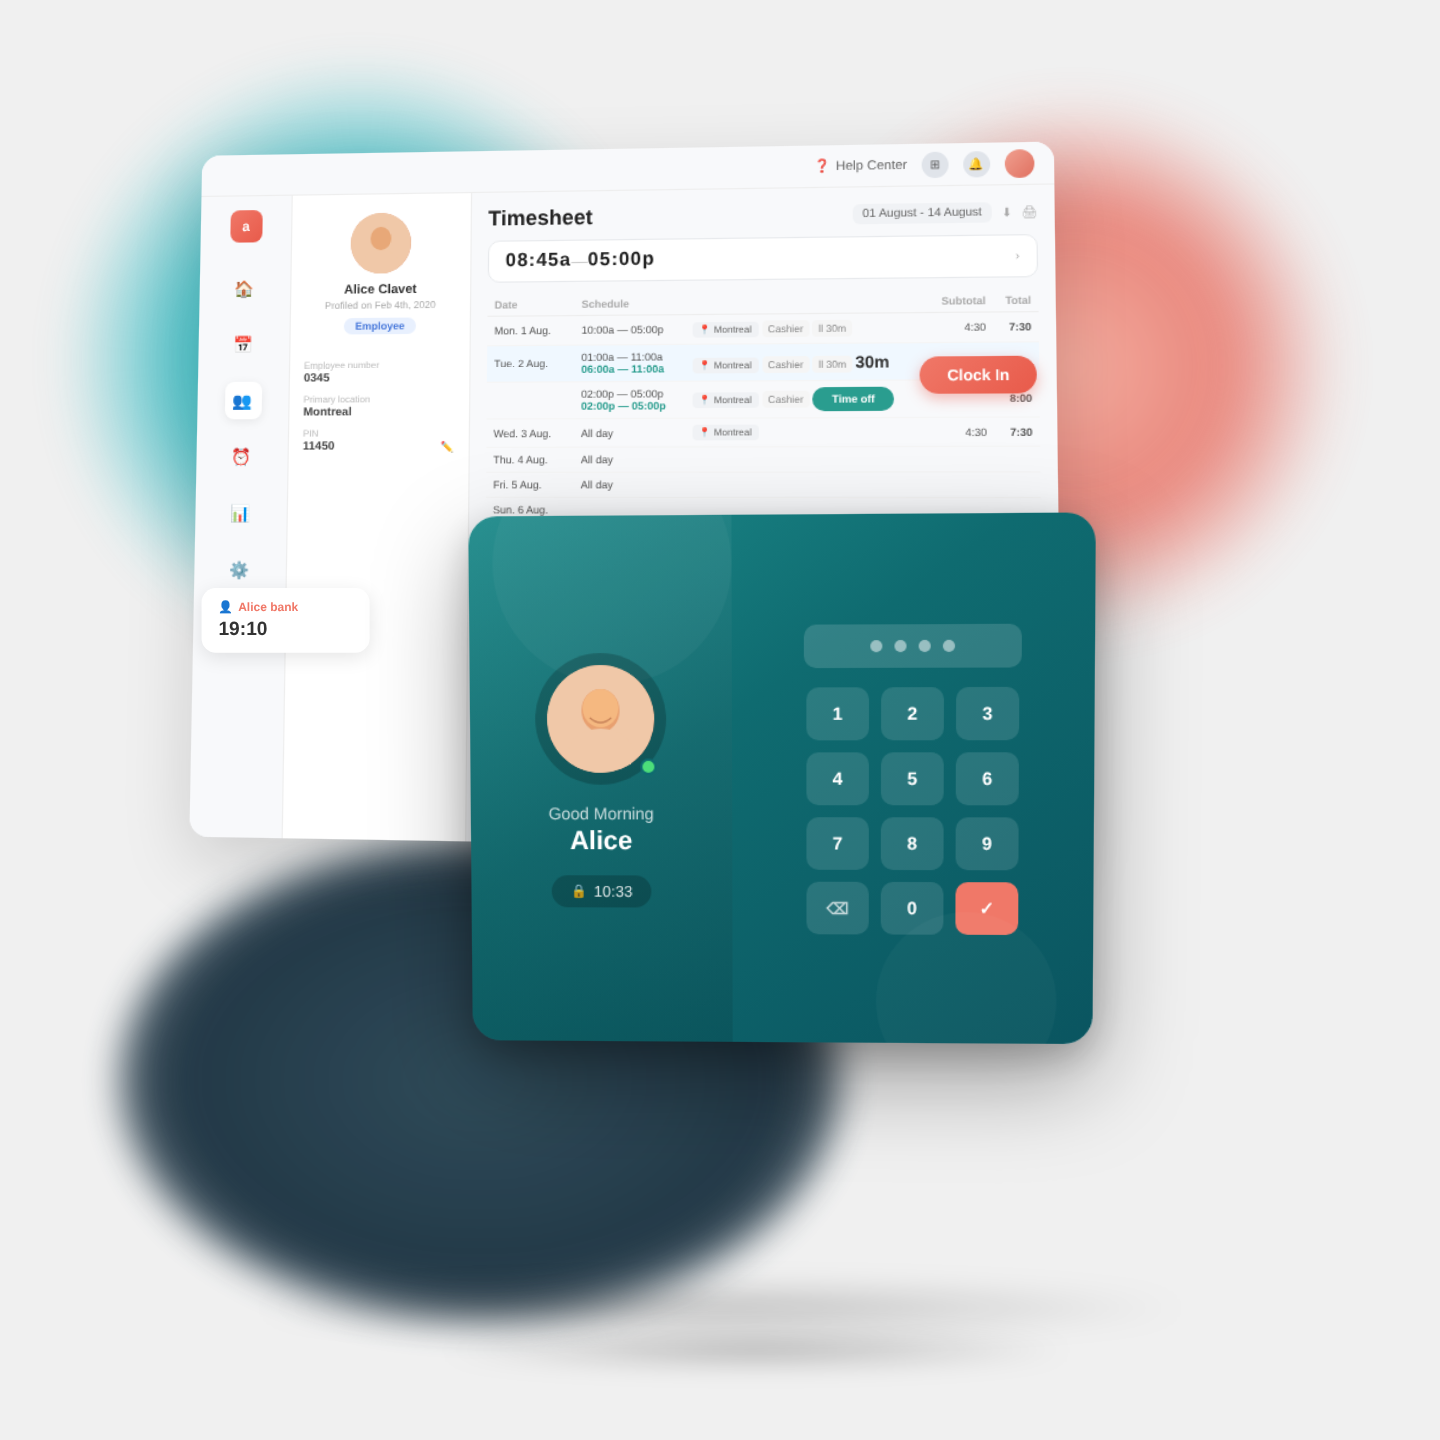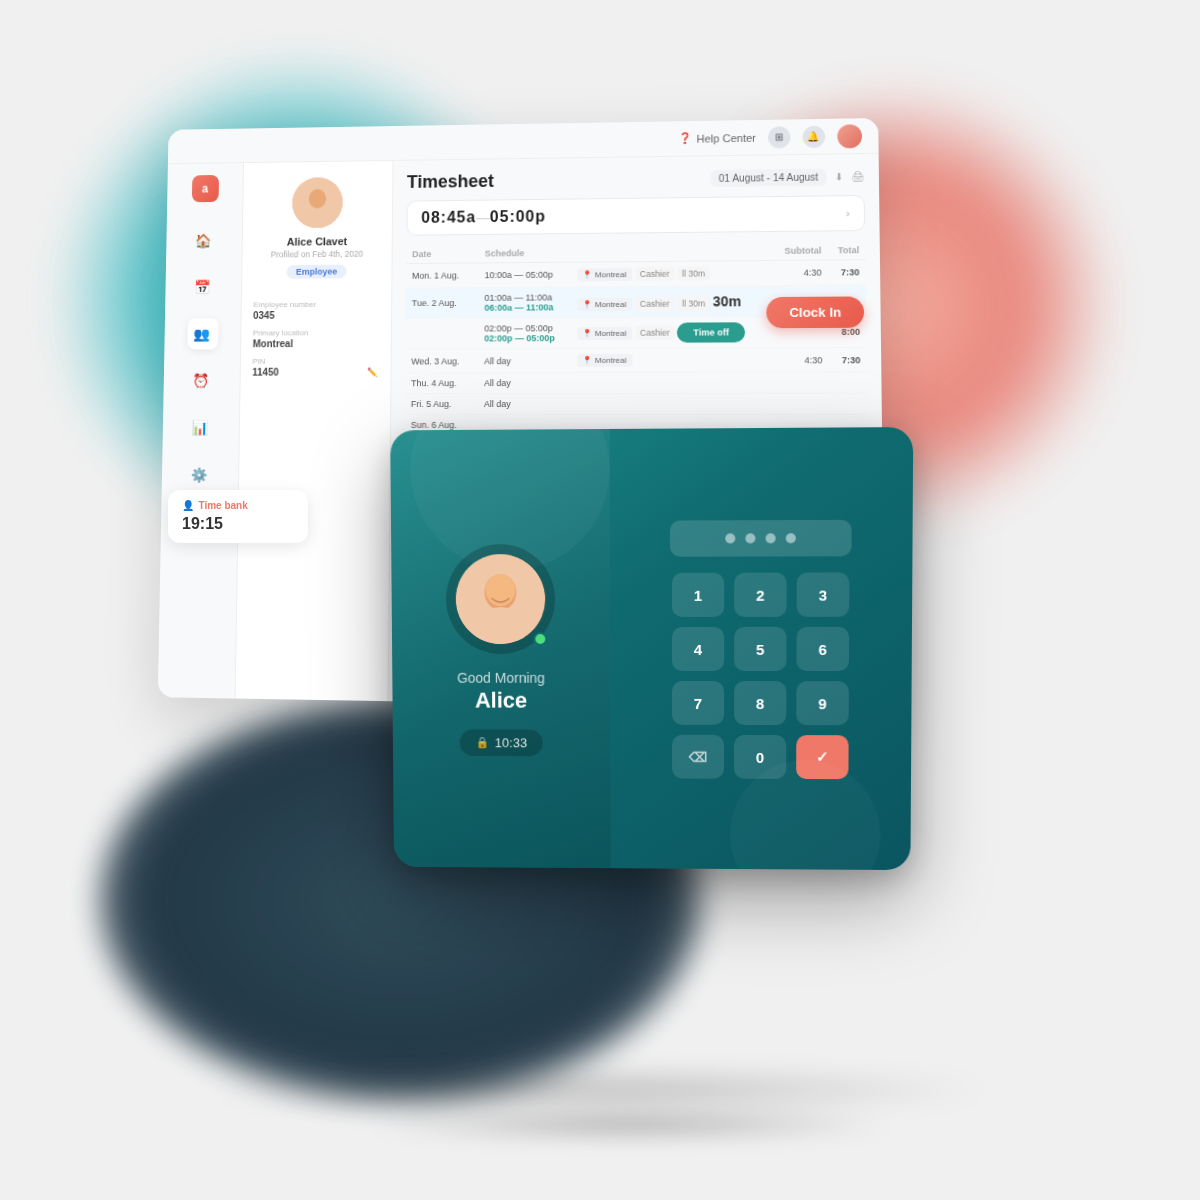--- a/index.html
+++ b/index.html
@@ -659,23 +659,23 @@
             </tr>
           </tbody>
         </table>
       </div>
     </div>
   </div>
 
   <div class="ts-timebank">
     <div class="ts-timebank-label">
       <span>👤</span>
-      <span>Time bank</span>
+      <span>Alice bank</span>
     </div>
-    <div class="ts-timebank-value">19:15</div>
+    <div class="ts-timebank-value">19:10</div>
   </div>
 
   <div class="terminal-panel">
     <div class="terminal-circle-1"></div>
     <div class="terminal-circle-2"></div>
 
     <div class="terminal-left">
       <div class="terminal-avatar-outer">
         <div class="terminal-avatar-inner">
           <svg viewBox="0 0 90 90" xmlns="http://www.w3.org/2000/svg">

